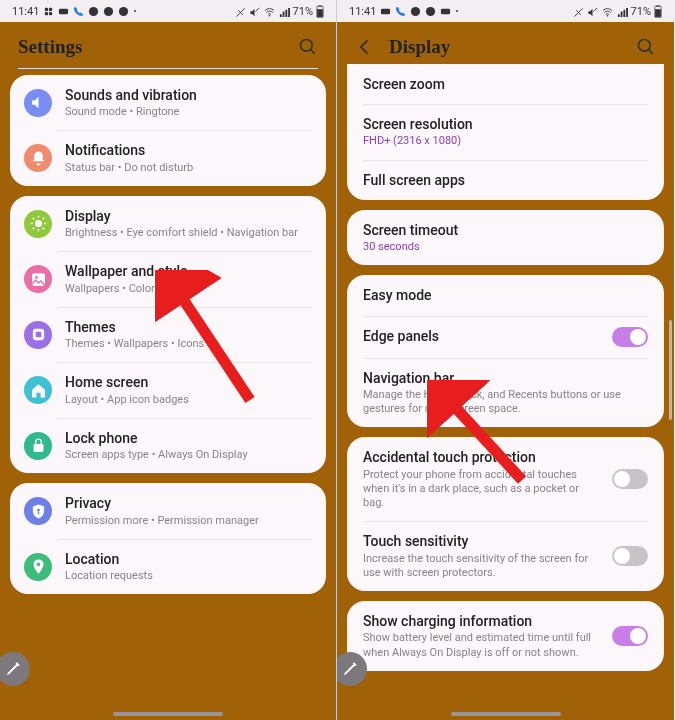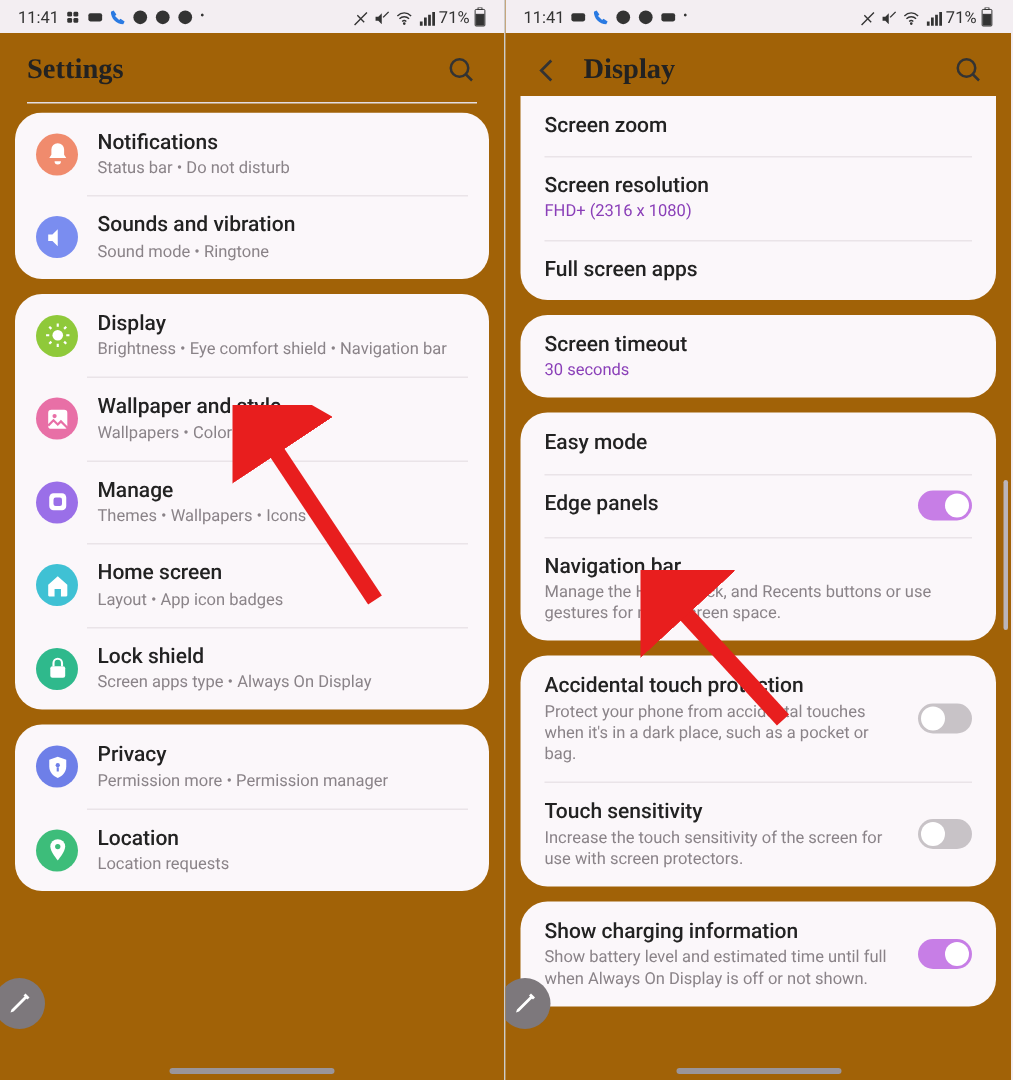--- a/index.html
+++ b/index.html
@@ -167,39 +167,39 @@
       <h1>Settings</h1>
       <svg width="20" height="20" viewBox="0 0 24 24" fill="none" stroke="#333" stroke-width="2">
           <circle cx="10" cy="10" r="7"></circle>
           <line x1="20" y1="20" x2="15" y2="15"></line>
         </svg>
     </div>
     <div class="search-ruler"></div>
     <div class="scroll" id="left-scroll">
         <div class="card">
           <div class="row">
+            <div class="icon-circle" style="background: rgb(122, 141, 240); color: rgb(122, 141, 240);">
+              <svg width="17" height="17" viewBox="0 0 24 24">
+                <path d="M3 9v6h4l5 5V4L7 9H3z" fill="#fff"></path>
+              </svg>
+            </div>
+            <div class="txt">
+              <div class="title">Sounds and vibration</div>
+              <div class="sub">Sound mode  •  Ringtone</div>
+            </div>
+          </div>
+          <div class="row">
             <div class="icon-circle" style="background: rgb(240, 139, 109); color: rgb(240, 139, 109);">
               <svg width="17" height="17" viewBox="0 0 24 24">
                 <path d="M12 2a6 6 0 00-6 6v5l-2 3h16l-2-3V8a6 6 0 00-6-6zM9 19a3 3 0 006 0" fill="#fff"></path>
               </svg>
             </div>
             <div class="txt">
               <div class="title">Notifications</div>
               <div class="sub">Status bar  •  Do not disturb</div>
-            </div>
-          </div>
-          <div class="row">
-            <div class="icon-circle" style="background: rgb(122, 141, 240); color: rgb(122, 141, 240);">
-              <svg width="17" height="17" viewBox="0 0 24 24">
-                <path d="M3 9v6h4l5 5V4L7 9H3z" fill="#fff"></path>
-              </svg>
-            </div>
-            <div class="txt">
-              <div class="title">Sounds and vibration</div>
-              <div class="sub">Sound mode  •  Ringtone</div>
             </div>
           </div>
         </div>
         <div class="card">
           <div class="row">
             <div class="icon-circle" style="background: rgb(143, 201, 58); color: rgb(143, 201, 58);">
               <svg width="17" height="17" viewBox="0 0 24 24">
                 <circle cx="12" cy="12" r="5" fill="#fff"></circle>
                 <g stroke="#fff" stroke-width="2">
                   <line x1="12" y1="1" x2="12" y2="4"></line>
@@ -232,21 +232,21 @@
             </div>
           </div>
           <div class="row">
             <div class="icon-circle" style="background: rgb(154, 111, 232); color: rgb(154, 111, 232);">
               <svg width="17" height="17" viewBox="0 0 24 24">
                 <rect x="4" y="4" width="16" height="16" rx="4" fill="#fff"></rect>
                 <rect x="8" y="8" width="8" height="8" rx="2" fill="currentColor"></rect>
               </svg>
             </div>
             <div class="txt">
-              <div class="title">Manage</div>
+              <div class="title">Themes</div>
               <div class="sub">Themes  •  Wallpapers  •  Icons</div>
             </div>
           </div>
           <div class="row">
             <div class="icon-circle" style="background: rgb(63, 193, 212); color: rgb(63, 193, 212);">
               <svg width="17" height="17" viewBox="0 0 24 24">
                 <path d="M3 11l9-8 9 8v10a1 1 0 01-1 1h-5v-7h-6v7H4a1 1 0 01-1-1V11z" fill="#fff"></path>
               </svg>
             </div>
             <div class="txt">
@@ -255,21 +255,21 @@
             </div>
           </div>
           <div class="row">
             <div class="icon-circle" style="background: rgb(47, 185, 140); color: rgb(47, 185, 140);">
               <svg width="17" height="17" viewBox="0 0 24 24">
                 <rect x="5" y="10" width="14" height="11" rx="2" fill="#fff"></rect>
                 <path d="M8 10V7a4 4 0 118 0v3" stroke="#fff" stroke-width="2" fill="none"></path>
               </svg>
             </div>
             <div class="txt">
-              <div class="title">Lock shield</div>
+              <div class="title">Lock phone</div>
               <div class="sub">Screen apps type  •  Always On Display</div>
             </div>
           </div>
         </div>
         <div class="card">
           <div class="row">
             <div class="icon-circle" style="background: rgb(110, 127, 232); color: rgb(110, 127, 232);">
               <svg width="17" height="17" viewBox="0 0 24 24">
                 <path d="M12 2l8 3v6c0 5-3 9-8 11-5-2-8-6-8-11V5l8-3z" fill="#fff"></path>
                 <circle cx="12" cy="10" r="2" fill="currentColor"></circle>

